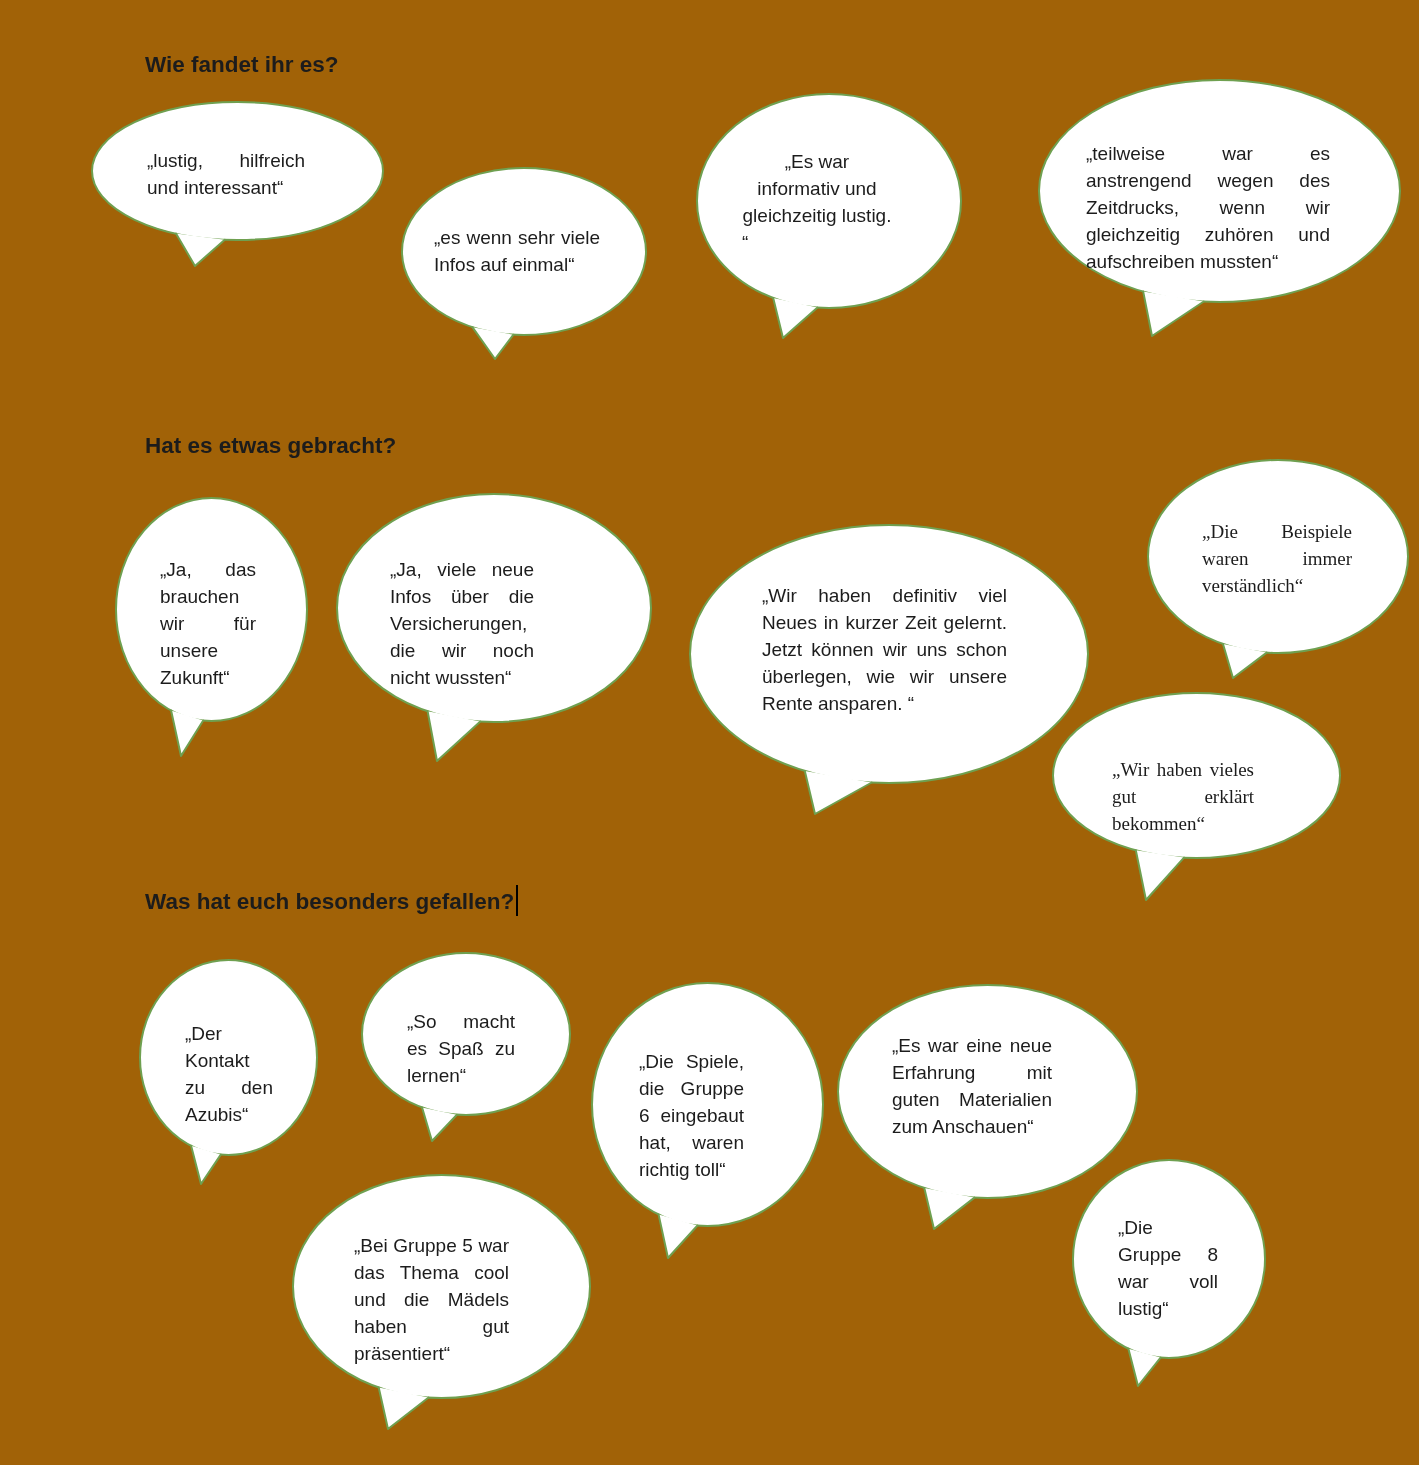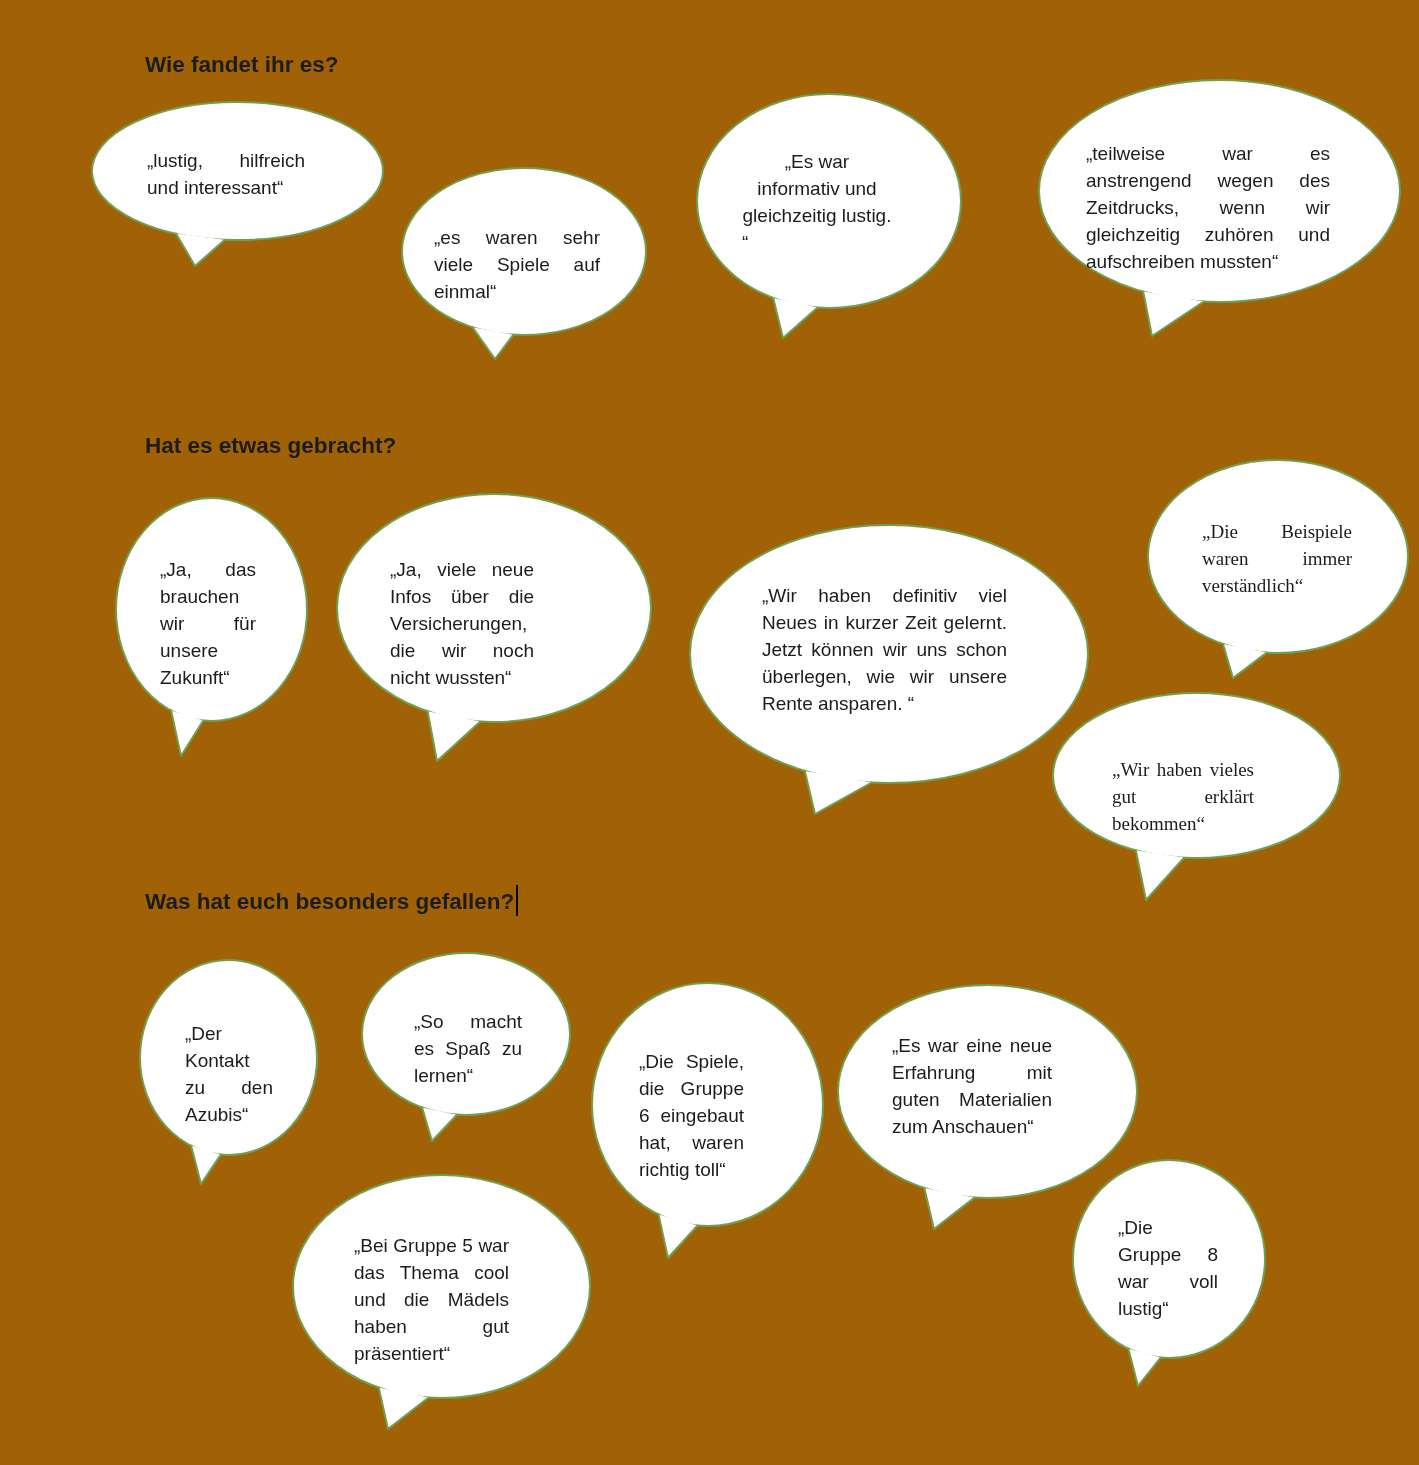--- a/index.html
+++ b/index.html
@@ -100,30 +100,30 @@
     <span>Wie fandet ihr es?</span>
   </div>
   <div class="hd" style="left:145px;top:431px;">
     <span>Hat es etwas gebracht?</span>
   </div>
   <div class="hd" style="left:145px;top:885px;">
     <span>Was hat euch besonders gefallen?</span><span class="caret"></span>
   </div>
 
   <div class="bt" style="left:147px;top:147px;width:158px;">„lustig, hilfreich und interessant“</div>
-  <div class="bt" style="left:434px;top:224px;width:166px;">„es waren sehr viele Spiele auf einmal“</div>
+  <div class="bt" style="left:434px;top:224px;width:166px;">„es wenn sehr viele Infos auf einmal“</div>
   <div class="bt left" style="left:742px;top:148px;width:150px;">„Es war informativ und gleichzeitig lustig. “</div>
   <div class="bt" style="left:1086px;top:140px;width:244px;">„teilweise war es anstrengend wegen des Zeitdrucks, wenn wir gleichzeitig zuhören und aufschreiben mussten“</div>
 
   <div class="bt" style="left:160px;top:556px;width:96px;">„Ja, das brauchen wir für unsere Zukunft“</div>
   <div class="bt" style="left:390px;top:556px;width:144px;">„Ja, viele neue Infos über die Versicherungen, die wir noch nicht wussten“</div>
   <div class="bt" style="left:762px;top:582px;width:245px;">„Wir haben definitiv viel Neues in kurzer Zeit gelernt. Jetzt können wir uns schon überlegen, wie wir unsere Rente ansparen. “</div>
   <div class="bt" style="left:1202px;top:518px;width:150px;font-family:Liberation Serif, serif;">„Die Beispiele waren immer verständlich“</div>
   <div class="bt" style="left:1112px;top:756px;width:142px;font-family:Liberation Serif, serif;">„Wir haben vieles gut erklärt bekommen“</div>
 
   <div class="bt" style="left:185px;top:1020px;width:88px;">„Der Kontakt zu den Azubis“</div>
-  <div class="bt" style="left:407px;top:1008px;width:108px;margin-left:7px;">„So macht es Spaß zu lernen“</div>
+  <div class="bt" style="left:407px;top:1008px;width:108px;">„So macht es Spaß zu lernen“</div>
   <div class="bt" style="left:639px;top:1048px;width:105px;">„Die Spiele, die Gruppe 6 eingebaut hat, waren richtig toll“</div>
   <div class="bt" style="left:892px;top:1032px;width:160px;">„Es war eine neue Erfahrung mit guten Materialien zum Anschauen“</div>
   <div class="bt" style="left:354px;top:1232px;width:155px;">„Bei Gruppe 5 war das Thema cool und die Mädels haben gut präsentiert“</div>
   <div class="bt" style="left:1118px;top:1214px;width:100px;">„Die Gruppe 8 war voll lustig“</div>
 
 </div>
 
 </body></html>

